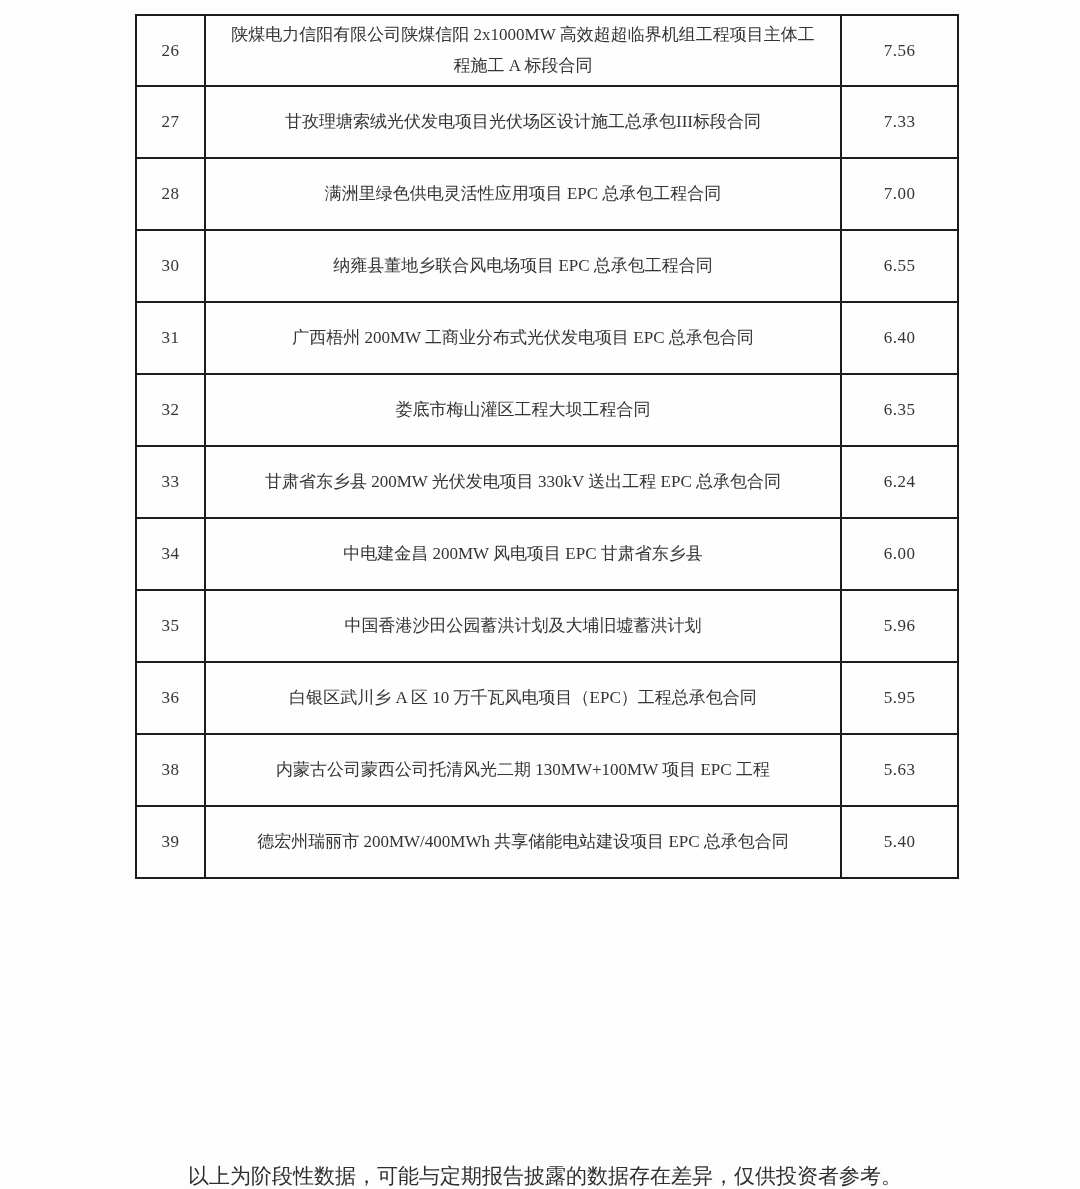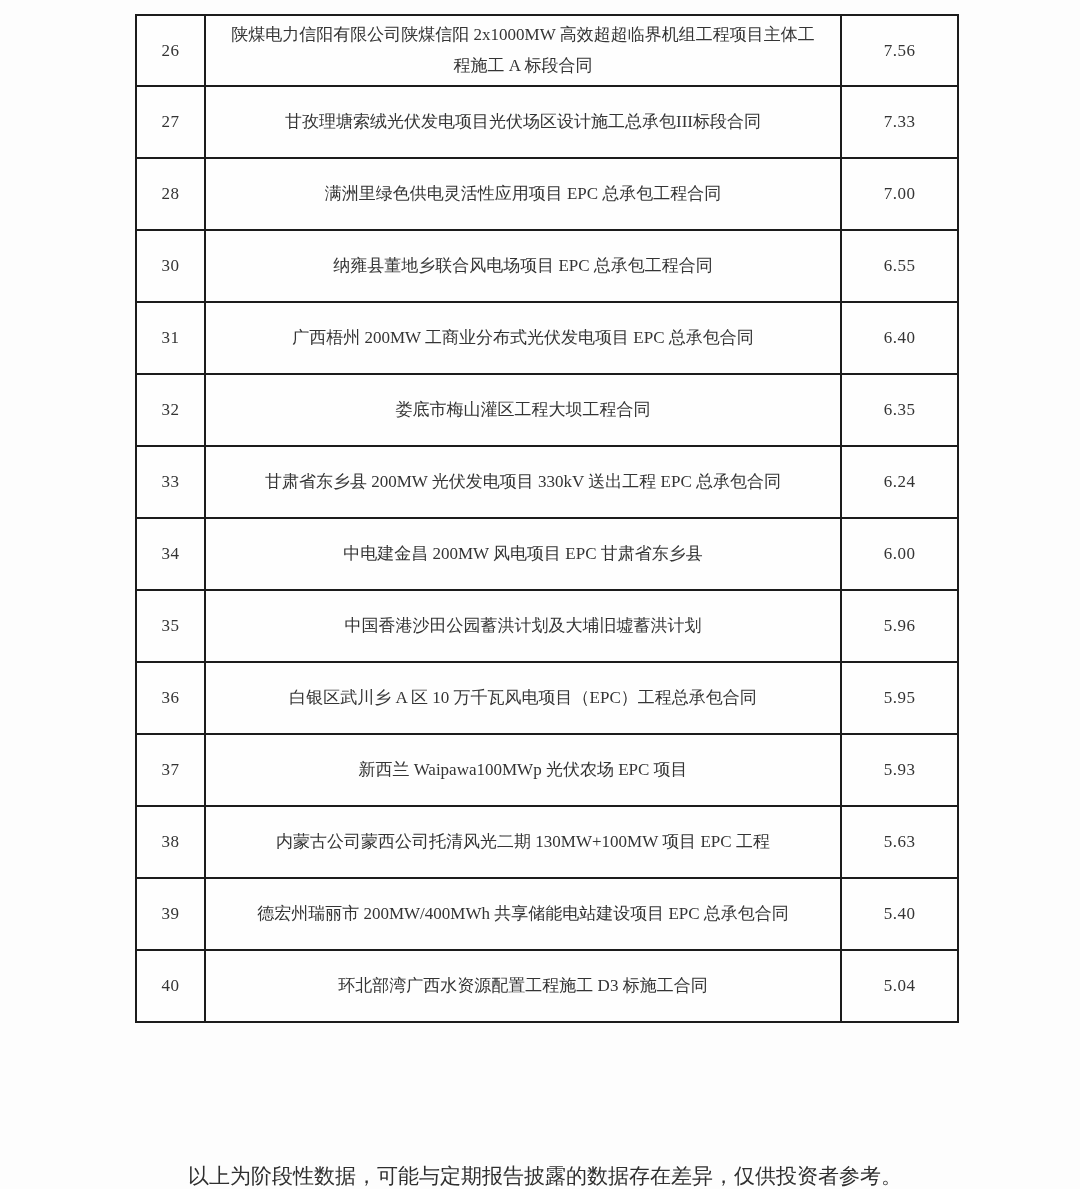--- a/index.html
+++ b/index.html
@@ -113,37 +113,27 @@
           <td data-name="row-number-cell">35</td>
           <td data-name="project-name-cell">中国香港沙田公园蓄洪计划及大埔旧墟蓄洪计划</td>
           <td data-name="amount-cell">5.96</td>
         </tr>
         <tr data-name="table-row">
           <td data-name="row-number-cell">36</td>
           <td data-name="project-name-cell">白银区武川乡 A 区 10 万千瓦风电项目（EPC）工程总承包合同</td>
           <td data-name="amount-cell">5.95</td>
         </tr>
         <tr data-name="table-row">
-          <td data-name="row-number-cell">37</td>
-          <td data-name="project-name-cell">新西兰 Waipawa100MWp 光伏农场 EPC 项目</td>
-          <td data-name="amount-cell">5.93</td>
-        </tr>
-        <tr data-name="table-row">
           <td data-name="row-number-cell">38</td>
           <td data-name="project-name-cell">内蒙古公司蒙西公司托清风光二期 130MW+100MW 项目 EPC 工程</td>
           <td data-name="amount-cell">5.63</td>
         </tr>
         <tr data-name="table-row">
           <td data-name="row-number-cell">39</td>
           <td data-name="project-name-cell">德宏州瑞丽市 200MW/400MWh 共享储能电站建设项目 EPC 总承包合同</td>
           <td data-name="amount-cell">5.40</td>
         </tr>
-        <tr data-name="table-row">
-          <td data-name="row-number-cell">40</td>
-          <td data-name="project-name-cell">环北部湾广西水资源配置工程施工 D3 标施工合同</td>
-          <td data-name="amount-cell">5.04</td>
-        </tr>
       </tbody>
   </table>
 
   <p class="footnote" data-name="disclaimer-note">以上为阶段性数据，可能与定期报告披露的数据存在差异，仅供投资者参考。</p>
 
 </div>
 
 </body></html>

